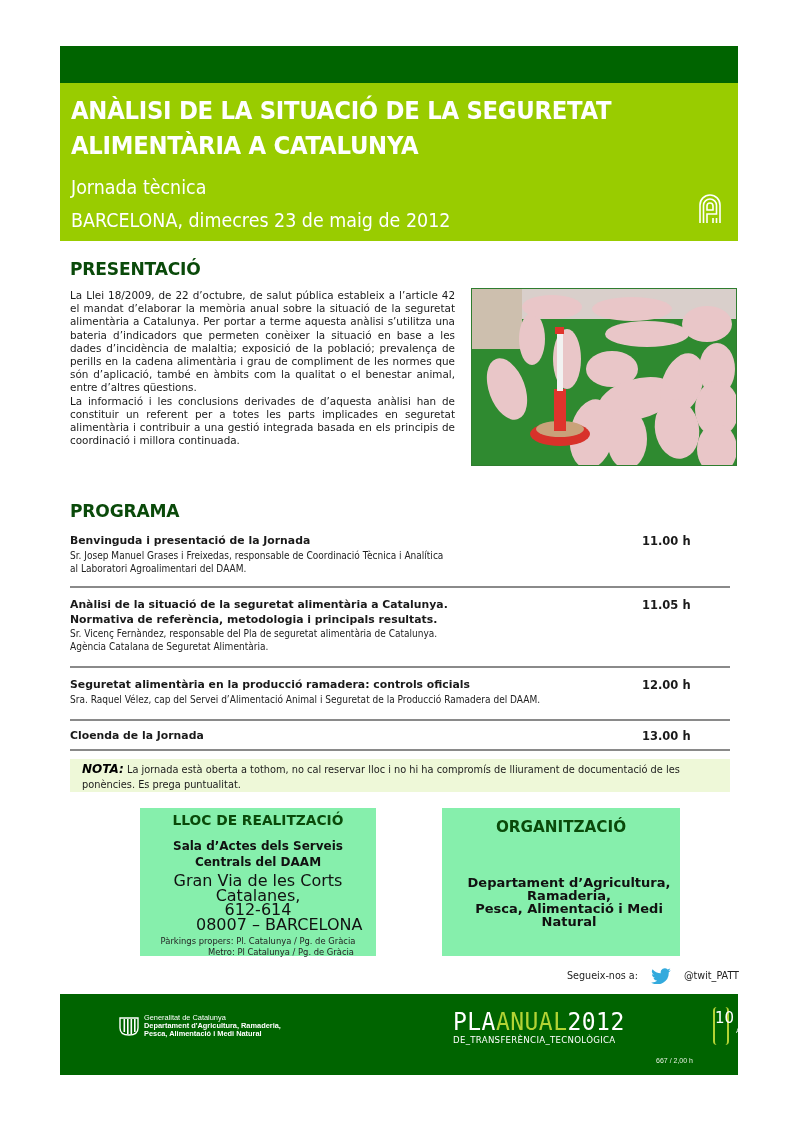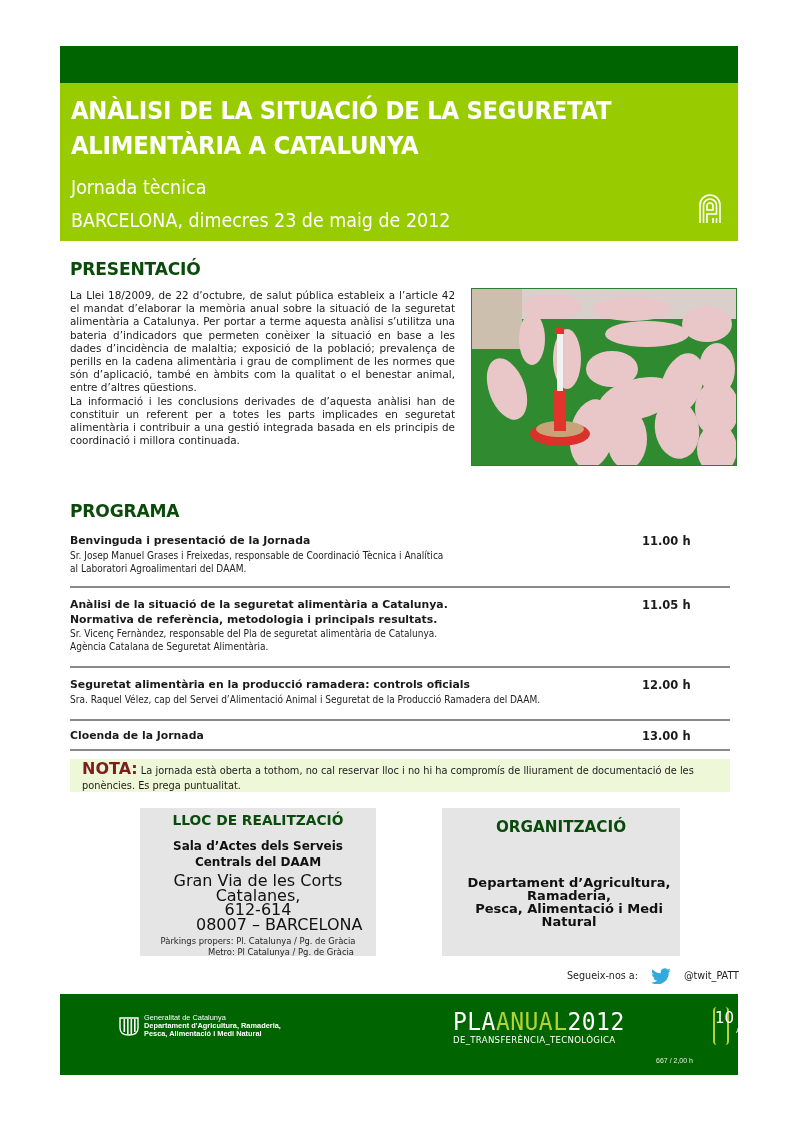--- a/index.html
+++ b/index.html
@@ -22,23 +22,23 @@
 
   .photo { position: absolute; left: 471px; top: 288px; width: 266px; height: 178px; border: 1px solid #2f7d2f; overflow: hidden; background: #2e8a2e; }
 
   .prog-item { position: absolute; left: 70px; width: 660px; }
   .prog-item .t { font-weight: bold; font-size: 11.3px; line-height: 14.5px; transform: scaleX(0.96); transform-origin: left top; white-space: nowrap; }
   .prog-item .d { font-size: 9.6px; line-height: 13px; transform: scaleX(0.94); transform-origin: left top; white-space: nowrap; color: #222; }
   .prog-item .time { position: absolute; left: 572px; top: 0; font-weight: bold; font-size: 11.5px; line-height: 14.5px; }
   .divider { position: absolute; left: 70px; width: 660px; height: 2px; background: #8a8a8a; }
 
   .nota { position: absolute; left: 70px; top: 759px; width: 660px; height: 33px; background: #eef8d8; padding: 3px 12px; font-size: 9.8px; line-height: 14.5px; }
-  .nota .lbl { font-weight: bold; font-size: 16px; color: #7f1d1d; }
-
-  .box { position: absolute; top: 808px; height: 148px; background: #e5e5e5; text-align: center; }
+  .nota .lbl { font-weight: bold; font-style: italic; font-size: 12px; color: #000000; }
+
+  .box { position: absolute; top: 808px; height: 148px; background: #86efac; text-align: center; }
   .box-left { left: 140px; width: 236px; }
   .box-right { left: 442px; width: 238px; }
   .box-title { font-weight: bold; font-size: 14.5px; color: #0a4a0a; white-space: nowrap; transform: scaleX(0.95); }
   .loc-name { font-weight: bold; font-size: 12px; line-height: 16px; color: #111; }
   .loc-addr { font-size: 16px; line-height: 14.5px; color: #111; }
   .loc-small { font-size: 8.4px; line-height: 11px; color: #222; }
   .org-text { font-weight: bold; font-size: 13px; line-height: 13px; color: #111; margin-left: 16px; }
 
   .follow { position: absolute; left: 567px; top: 968px; font-size: 9.6px; line-height: 16px; color: #222; display: flex; align-items: center; gap: 12px; }
   .twitter-icon { width: 22px; height: 16px; }

